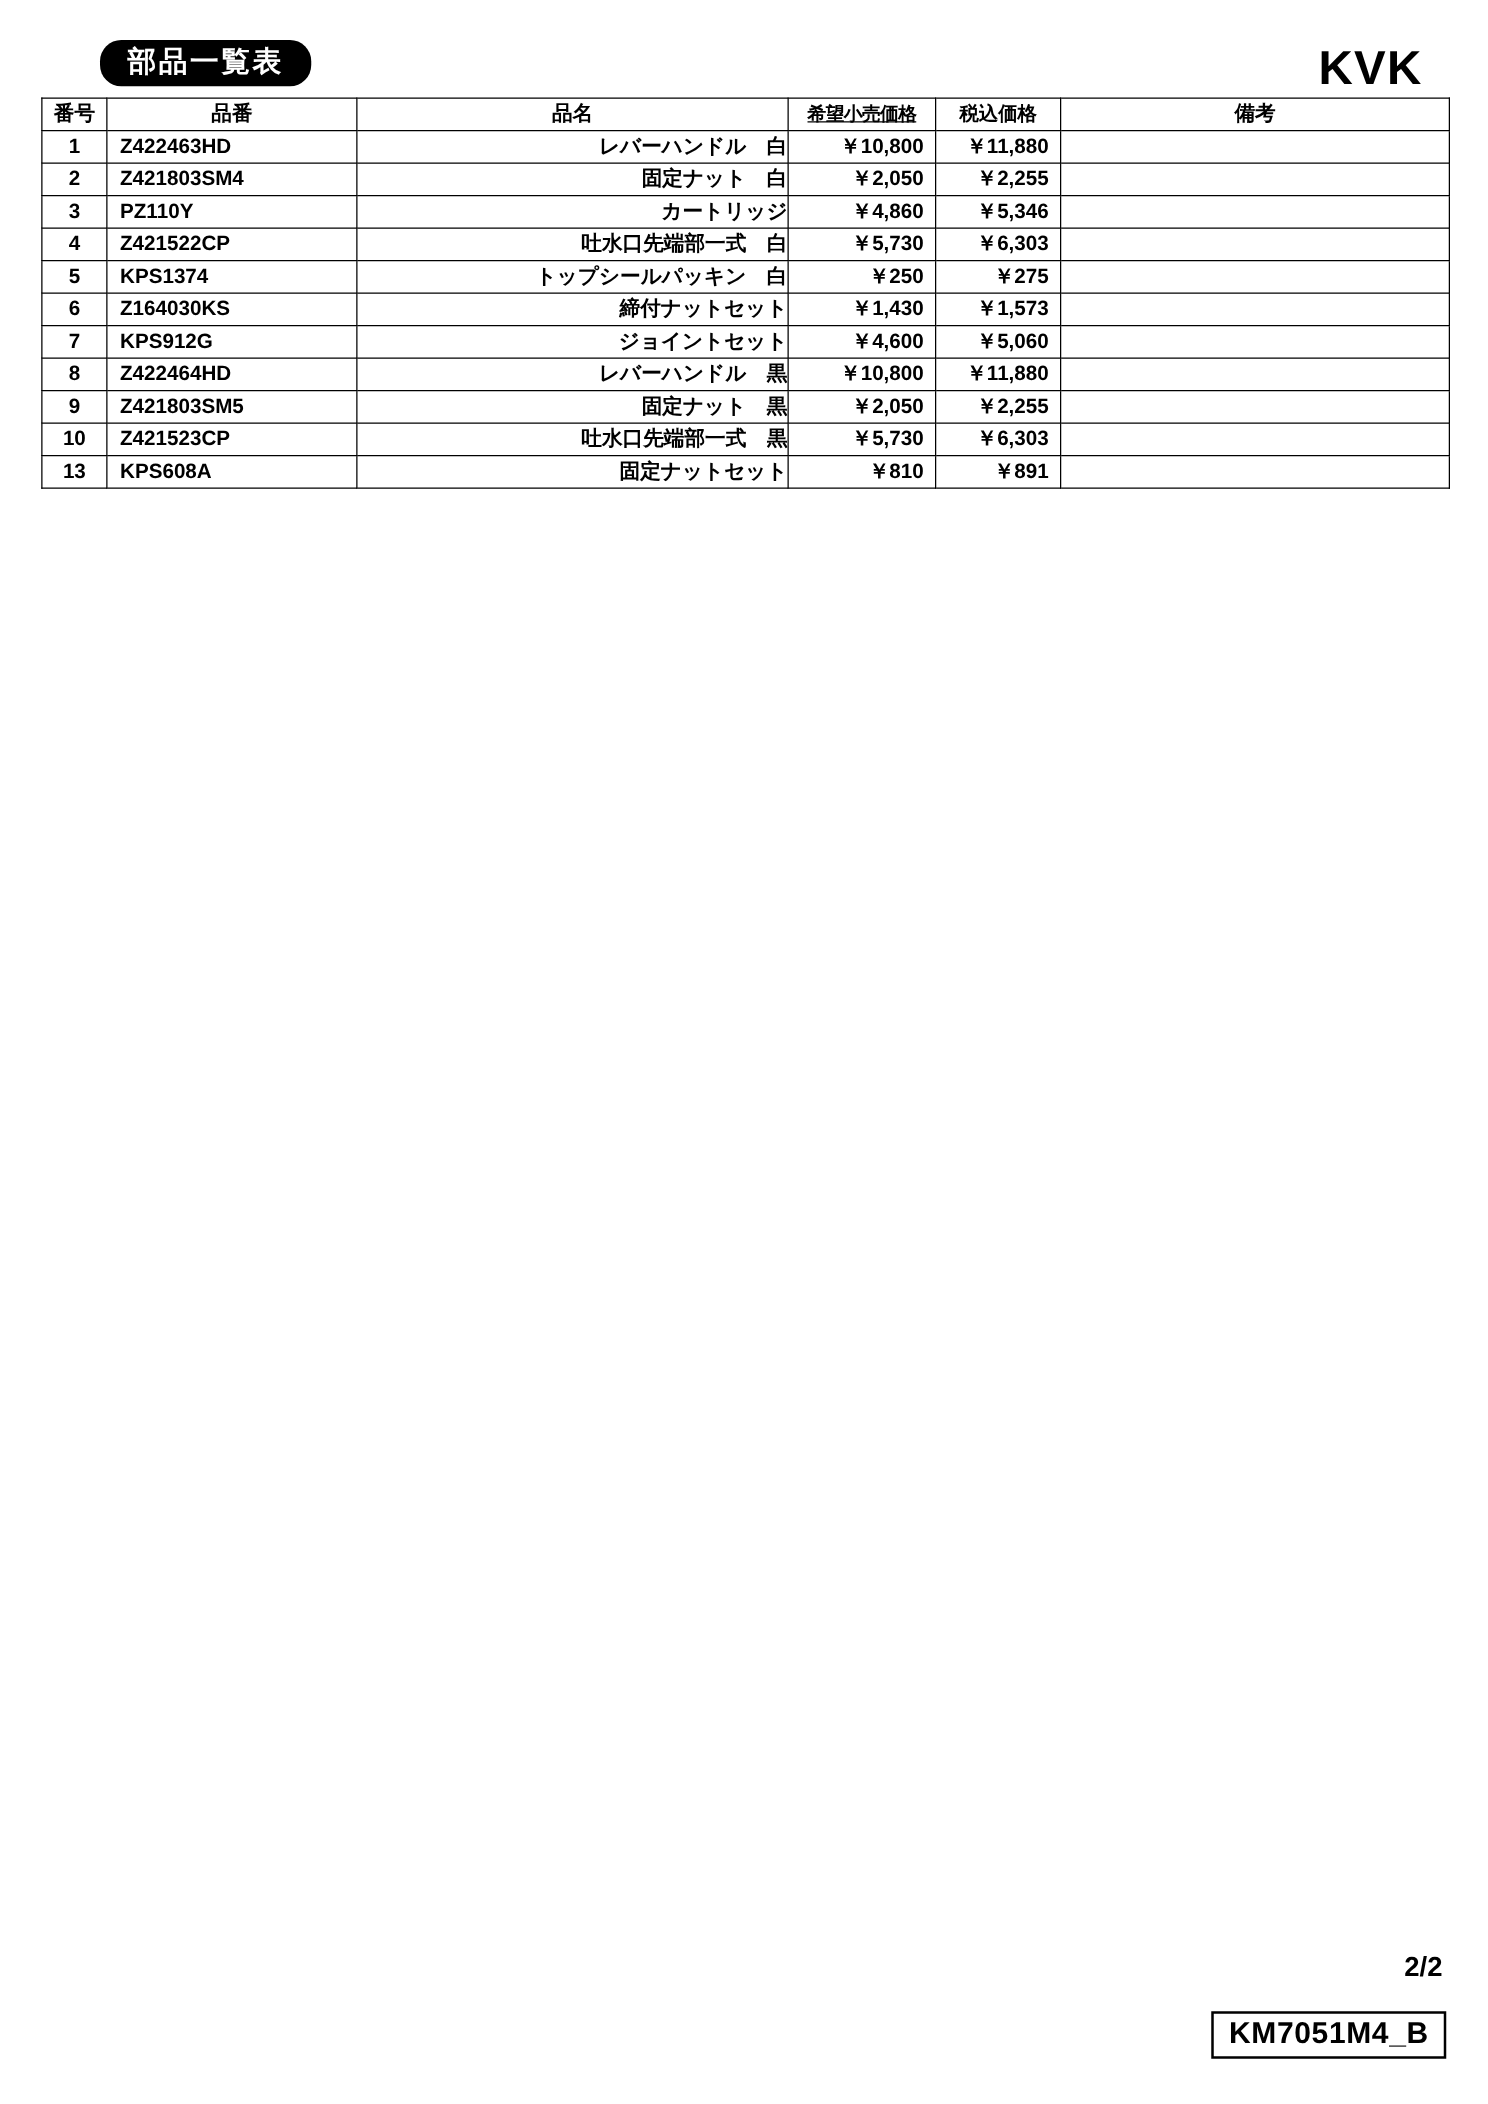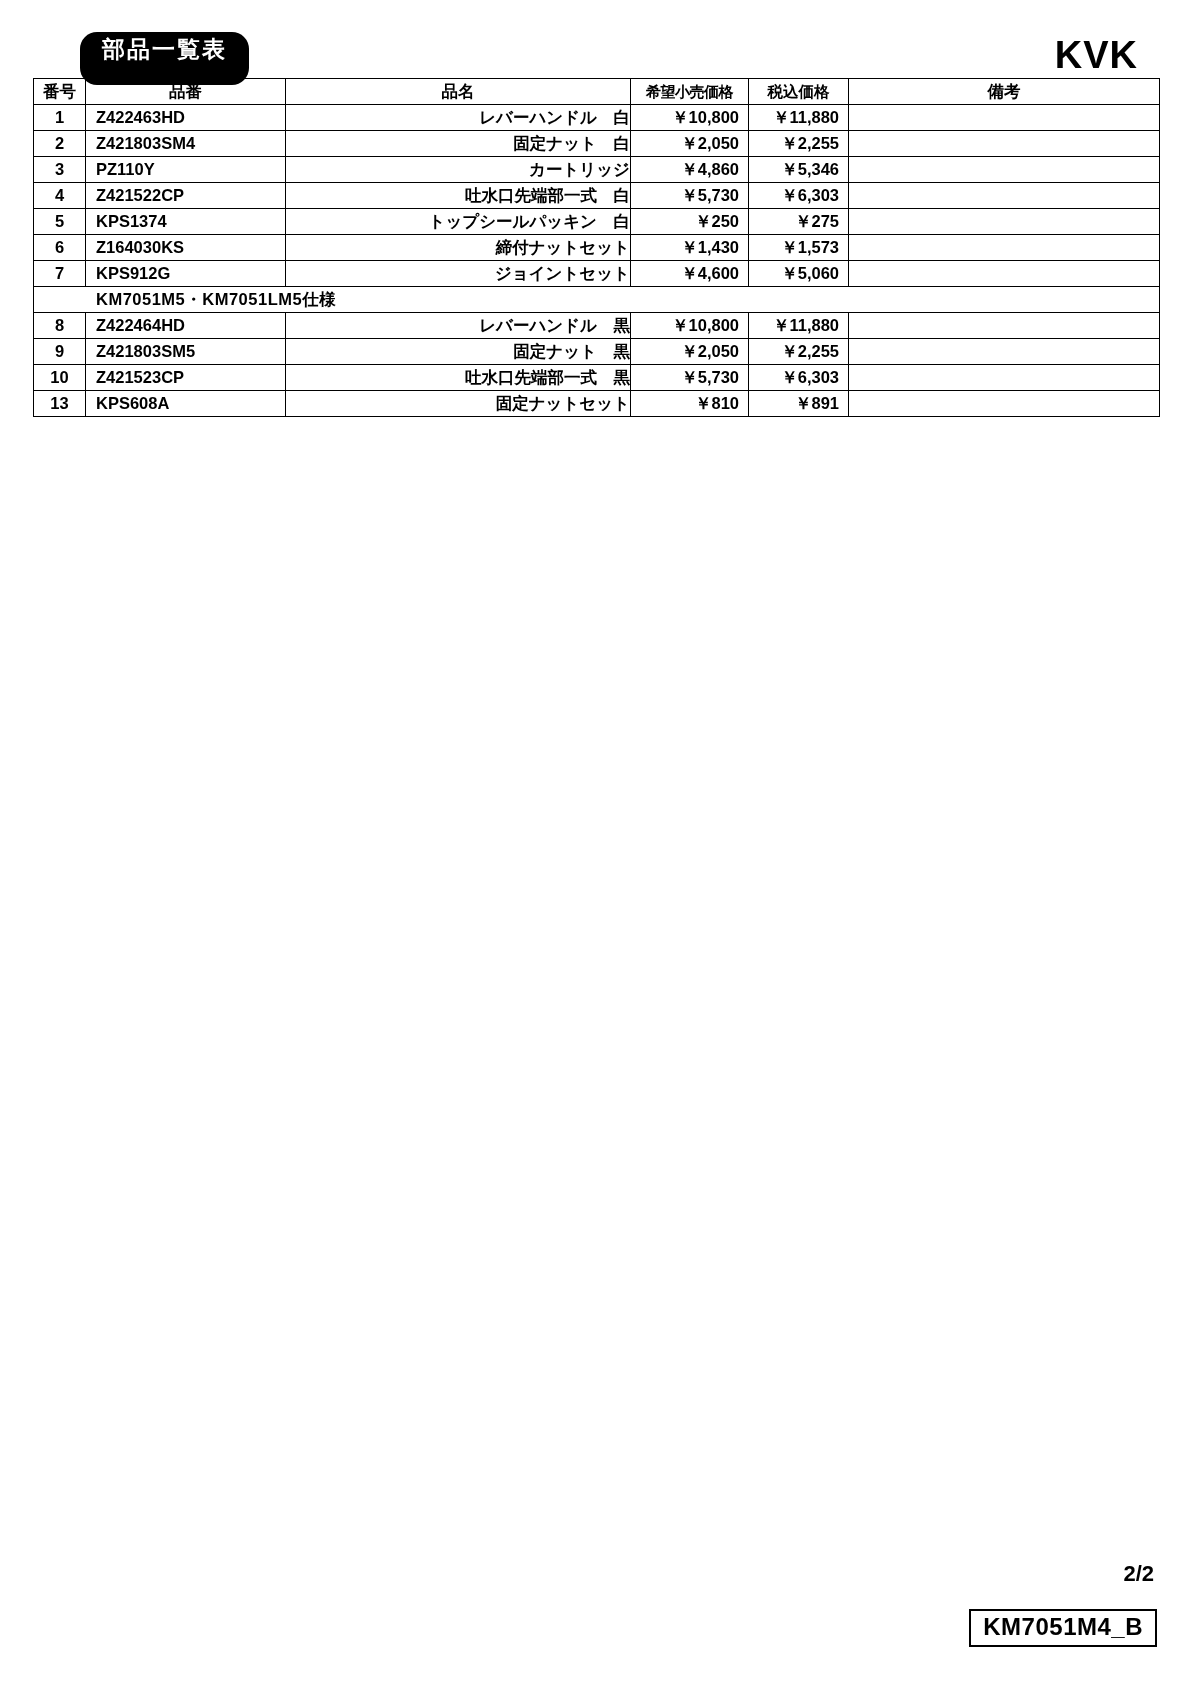--- a/index.html
+++ b/index.html
@@ -31,21 +31,21 @@
   }
   .title-pill {
     position: absolute;
     left: 50px;
     top: 6px;
     background: #000000;
     color: #ffffff;
     font-size: 23px;
     font-weight: bold;
     letter-spacing: 2px;
-    padding: 6px 22px 24px 22px;
+    padding: 6px 22px 8px 22px;
     border-radius: 17px;
     line-height: 1;
   }
   .brand {
     position: absolute;
     right: 22px;
     top: 8px;
     font-size: 38px;
     font-weight: bold;
     letter-spacing: 1px;
@@ -82,21 +82,21 @@
   .col-price  { width: 118px; }
   .col-tax    { width: 100px; }
   .col-note   { width: 311px; }
 
   td.c-no   { text-align: center; }
   td.c-code { text-align: left; padding-left: 10px; }
   td.c-name { text-align: right; padding-left: 10px; }
   td.c-price, td.c-tax { text-align: right; padding-right: 9px; }
   td.c-note { text-align: left; }
 
-  th.h-price { font-size: 15px; letter-spacing: -0.5px; }
+  th.h-price { font-size: 15px; letter-spacing: -0.5px; text-decoration: underline; }
   th.h-tax   { font-size: 15.5px; margin-left: 35px; }
 
   tr.section-row td {
     text-align: left;
     padding-left: 62px;
     font-size: 16.5px;
     letter-spacing: 0.5px;
   }
 
   
@@ -198,23 +198,20 @@
           <td class="c-note"></td>
         </tr>
         <tr>
           <td class="c-no">7</td>
           <td class="c-code">KPS912G</td>
           <td class="c-name">ジョイントセット</td>
           <td class="c-price">￥4,600</td>
           <td class="c-tax">￥5,060</td>
           <td class="c-note"></td>
         </tr>
-        <tr class="section-row">
-          <td colspan="6">KM7051M5・KM7051LM5仕様</td>
-        </tr>
         <tr>
           <td class="c-no">8</td>
           <td class="c-code">Z422464HD</td>
           <td class="c-name">レバーハンドル　黒</td>
           <td class="c-price">￥10,800</td>
           <td class="c-tax">￥11,880</td>
           <td class="c-note"></td>
         </tr>
         <tr>
           <td class="c-no">9</td>

